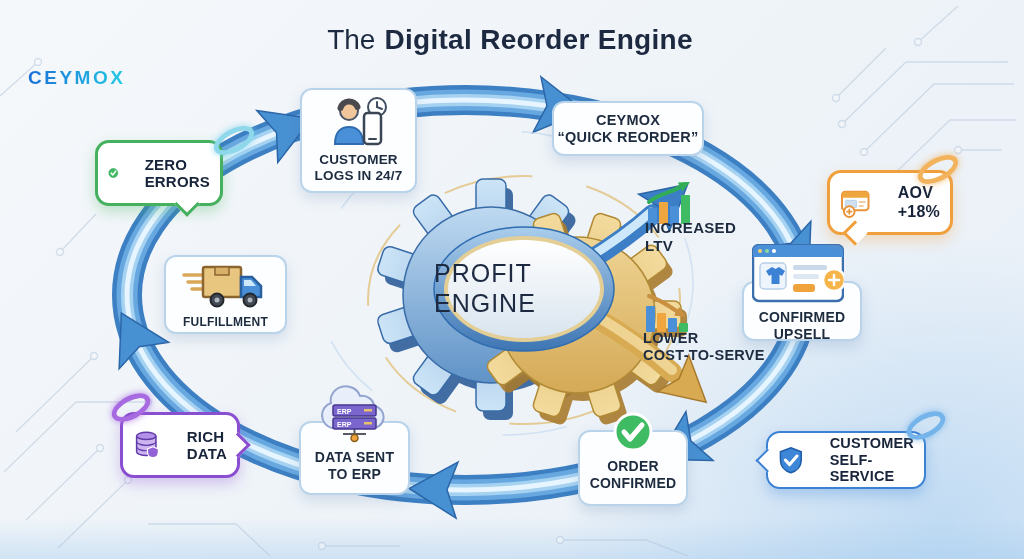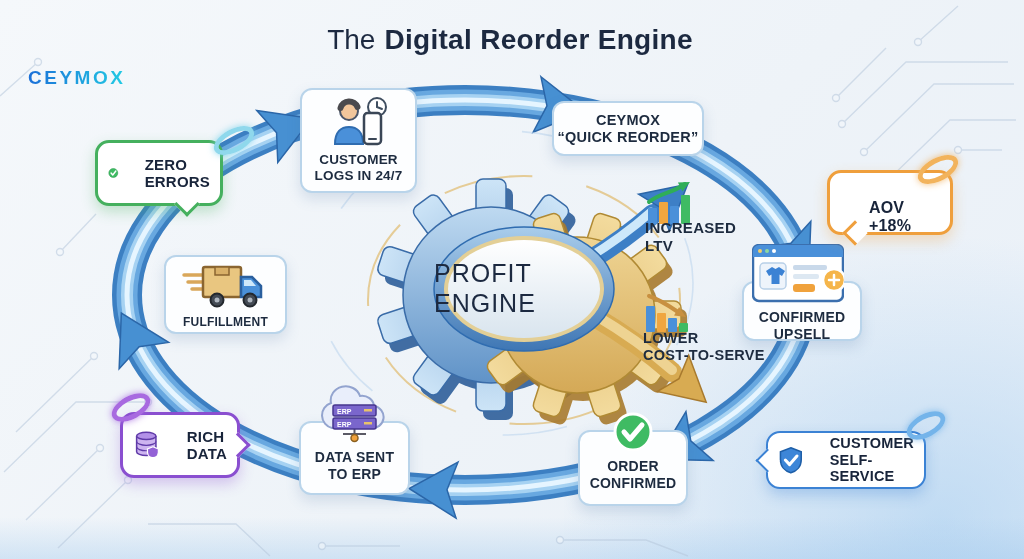--- a/index.html
+++ b/index.html
@@ -303,21 +303,21 @@
       <circle cx="19" cy="19" r="16" fill="#3fbb63" stroke="#2f9e50" stroke-width="2"></circle>
       <path d="M11,19 L17,26 L28,12" fill="none" stroke="#ffffff" stroke-width="5" stroke-linecap="round" stroke-linejoin="round"></path>
     </svg>
     <div class="txt">
       <div>ZERO</div>
       <div>ERRORS</div>
     </div>
     <div class="tail" style="bottom:-10px;right:24px;border-right:3px solid #45b05e;border-bottom:3px solid #45b05e;"></div>
   </div>
 
-  <div class="bubble" style="left:827px;top:170px;width:100px;height:59px;border:3px solid #ef9f3c;box-shadow:0 6px 14px rgba(239,159,60,.3);flex-direction:column;">
+  <div class="bubble" style="left:827px;top:170px;width:100px;height:59px;border:3px solid #ef9f3c;box-shadow:0 6px 14px rgba(239,159,60,.3);">
     <svg width="48" height="44" viewBox="0 0 48 44">
       <rect x="3" y="5" width="40" height="28" rx="5" fill="#ffffff" stroke="#e8943a" stroke-width="3"></rect>
       <path d="M3,10 a5,5 0 0 1 5,-5 h30 a5,5 0 0 1 5,5 v4 H3 Z" fill="#f0a63f"></path>
       <rect x="8" y="18" width="17" height="11" rx="1.5" fill="#cfe0f2" stroke="#a8c4e0" stroke-width="1"></rect>
       <rect x="28" y="19" width="11" height="3" rx="1.5" fill="#f0d0a0"></rect>
       <rect x="28" y="25" width="8" height="3" rx="1.5" fill="#f0d0a0"></rect>
       <circle cx="14" cy="35" r="8" fill="#ffffff" stroke="#e8943a" stroke-width="3"></circle>
       <path d="M10.5,35 H17.5 M14,31.5 V38.5" stroke="#e8943a" stroke-width="2.5" stroke-linecap="round"></path>
     </svg>
     <div class="txt" style="font-size:16px;">

